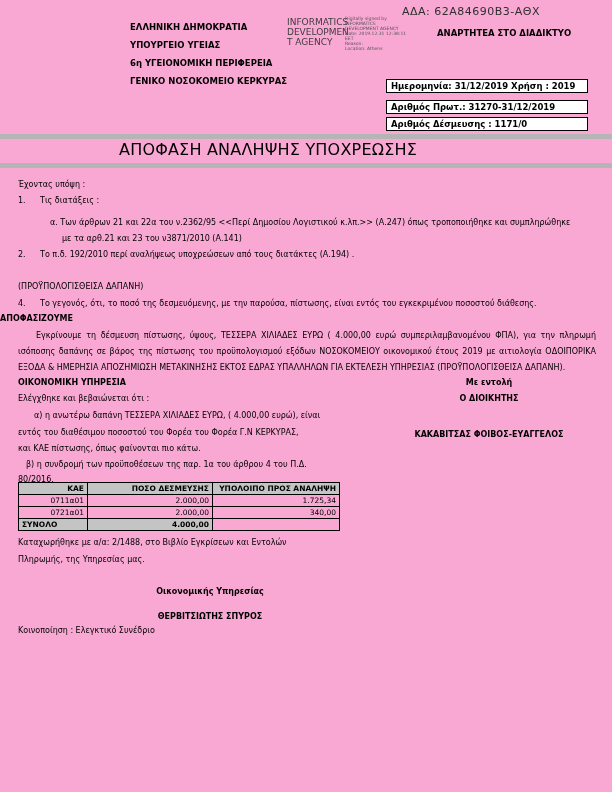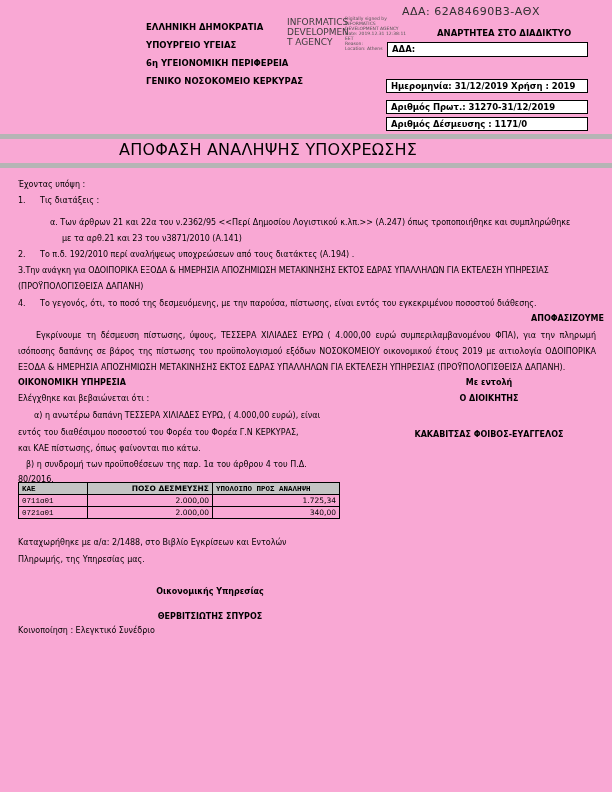--- a/index.html
+++ b/index.html
@@ -3,36 +3,36 @@
 <meta charset="utf-8">
 <style>
   html,body{margin:0;padding:0;background:#888;}
   .page{position:relative;width:612px;height:792px;background:#f9a8d4;overflow:hidden;
         font-family:"DejaVu Sans","Liberation Sans",sans-serif;color:#000;}
   .abs{position:absolute;white-space:nowrap;}
   .b{font-weight:bold;}
   .t8{font-size:8px;}
   .t85{font-size:8.5px;}
   .ada-top{font-size:11px;color:#2f2f2f;letter-spacing:.5px;}
-  .org-line{font-size:8.5px;font-weight:bold;margin-left:16px;}
+  .org-line{font-size:8.5px;font-weight:bold;}
   .stamp-line{font-size:9px;color:#3d3d3d;line-height:10px;}
   .sig-tiny{font-size:4.5px;color:#555;line-height:5px;white-space:nowrap;}
   .boxed{border:1.5px solid #000;padding:1px 4px;font-size:8.5px;font-weight:bold;background:#fff;}
   .bar{position:absolute;left:0;width:612px;height:4.5px;background:#b5b5b5;}
   .doc-title{position:absolute;left:0;width:536px;text-align:center;font-size:16px;letter-spacing:.2px;}
   .num{display:inline-block;width:22px;}
   .just{white-space:normal;text-align:justify;}
   .u{text-decoration:underline;}
   .rightcol{position:absolute;left:388px;width:202px;text-align:center;font-weight:bold;font-size:8px;}
   .centercol{position:absolute;left:100px;width:220px;text-align:center;font-weight:bold;font-size:8px;}
   table.commit{position:absolute;left:18px;top:482px;border-collapse:collapse;table-layout:fixed;}
   table.commit td{border:1.2px solid #000;font-size:7.5px;height:11px;padding:0 3px;overflow:hidden;}
   table.commit .hd{background:#c4c4c4;font-weight:bold;}
   table.commit .amt{text-align:right;}
-  table.commit .ctr{text-align:left;font-family:Liberation Mono, monospace;}
+  table.commit .ctr{text-align:right;}
   .gray{background:#c4c4c4;font-weight:bold;}
 </style>
 </head>
 <body>
 
 <div class="page">
 
   <div class="abs ada-top" style="left:402px;top:5px;">ΑΔΑ: 62Α84690Β3-ΑΘΧ</div>
 
   <div class="abs org-line" style="left:130px;top:22px;">ΕΛΛΗΝΙΚΗ ΔΗΜΟΚΡΑΤΙΑ</div>
@@ -49,39 +49,37 @@
     <div class="sig-tiny">Digitally signed by</div>
     <div class="sig-tiny">INFORMATICS</div>
     <div class="sig-tiny">DEVELOPMENT AGENCY</div>
     <div class="sig-tiny">Date: 2019.12.31 12:38:11</div>
     <div class="sig-tiny">EET</div>
     <div class="sig-tiny">Reason:</div>
     <div class="sig-tiny">Location: Athens</div>
   </div>
 
   <div class="abs t85 b" style="left:437px;top:28px;">ΑΝΑΡΤΗΤΕΑ ΣΤΟ ΔΙΑΔΙΚΤΥΟ</div>
-  <div class="abs boxed" style="left:387px;top:42px;width:191px;height:11px;">ΑΔΑ:</div>
   <div class="abs boxed" style="left:386px;top:79px;width:192px;">Ημερομηνία: 31/12/2019 Χρήση : 2019</div>
   <div class="abs boxed" style="left:386px;top:100px;width:192px;">Αριθμός Πρωτ.: 31270-31/12/2019</div>
   <div class="abs boxed" style="left:386px;top:117px;width:192px;">Αριθμός Δέσμευσης : 1171/0</div>
 
   <div class="bar" style="top:134px;"></div>
   <div class="doc-title" style="top:140px;">ΑΠΟΦΑΣΗ ΑΝΑΛΗΨΗΣ ΥΠΟΧΡΕΩΣΗΣ</div>
   <div class="bar" style="top:163px;"></div>
 
   <div class="abs t8" style="left:18px;top:180px;">Έχοντας υπόψη :</div>
   <div class="abs t8" style="left:18px;top:196px;"><span class="num">1.</span><span>Τις διατάξεις :</span></div>
   <div class="abs t8" style="left:50px;top:218px;">α. Των άρθρων 21 και 22α του ν.2362/95   &lt;&lt;Περί Δημοσίου Λογιστικού κ.λπ.&gt;&gt; (Α.247) όπως τροποποιήθηκε και συμπληρώθηκε</div>
   <div class="abs t8" style="left:62px;top:234px;">με τα αρθ.21 και 23 του ν3871/2010 (Α.141)</div>
   <div class="abs t8" style="left:18px;top:250px;"><span class="num">2.</span><span>Το π.δ. 192/2010 περί αναλήψεως υποχρεώσεων από τους διατάκτες (Α.194) .</span></div>
-  <div class="abs t8" style="left:18px;top:266px;letter-spacing:-0.1px;">3.Την ανάγκη για ΟΔΟΙΠΟΡΙΚΑ ΕΞΟΔΑ &amp; ΗΜΕΡΗΣΙΑ ΑΠΟΖΗΜΙΩΣΗ ΜΕΤΑΚΙΝΗΣΗΣ ΕΚΤΟΣ ΕΔΡΑΣ ΥΠΑΛΛΗΛΩΝ ΓΙΑ ΕΚΤΕΛΕΣΗ ΥΠΗΡΕΣΙΑΣ</div>
   <div class="abs t8" style="left:18px;top:282px;">(ΠΡΟΫΠΟΛΟΓΙΣΘΕΙΣΑ ΔΑΠΑΝΗ)</div>
   <div class="abs t8" style="left:18px;top:299px;"><span class="num">4.</span><span>Το γεγονός, ότι, το ποσό της δεσμευόμενης, με την παρούσα, πίστωσης, είναι εντός του εγκεκριμένου ποσοστού διάθεσης.</span></div>
 
-  <div class="abs t8 b" style="left:0;top:314px;width:604px;text-align:right;">ΑΠΟΦΑΣΙΖΟΥΜΕ</div>
+  <div class="abs t8 b" style="left:0;top:314px;width:604px;text-align:left;">ΑΠΟΦΑΣΙΖΟΥΜΕ</div>
   <div class="abs t8 just" style="left:18px;top:328px;width:578px;line-height:16px;text-indent:18px;">Εγκρίνουμε τη δέσμευση πίστωσης, ύψους, ΤΕΣΣΕΡΑ ΧΙΛΙΑΔΕΣ  ΕΥΡΩ ( 4.000,00 ευρώ συμπεριλαμβανομένου ΦΠΑ), για την πληρωμή ισόποσης δαπάνης σε βάρος της πίστωσης του προϋπολογισμού εξόδων ΝΟΣΟΚΟΜΕΙΟΥ οικονομικού έτους 2019 με αιτιολογία ΟΔΟΙΠΟΡΙΚΑ ΕΞΟΔΑ &amp; ΗΜΕΡΗΣΙΑ ΑΠΟΖΗΜΙΩΣΗ ΜΕΤΑΚΙΝΗΣΗΣ ΕΚΤΟΣ ΕΔΡΑΣ ΥΠΑΛΛΗΛΩΝ ΓΙΑ ΕΚΤΕΛΕΣΗ ΥΠΗΡΕΣΙΑΣ (ΠΡΟΫΠΟΛΟΓΙΣΘΕΙΣΑ ΔΑΠΑΝΗ).</div>
 
   <div class="abs t8 b" style="left:18px;top:378px;">ΟΙΚΟΝΟΜΙΚΗ ΥΠΗΡΕΣΙΑ</div>
   <div class="abs t8" style="left:18px;top:394px;">Ελέγχθηκε και βεβαιώνεται ότι :</div>
   <div class="abs t8" style="left:34px;top:411px;">α) η ανωτέρω δαπάνη ΤΕΣΣΕΡΑ ΧΙΛΙΑΔΕΣ  ΕΥΡΩ, ( 4.000,00 ευρώ), είναι</div>
   <div class="abs t8" style="left:18px;top:428px;">εντός του διαθέσιμου ποσοστού του Φορέα  του Φορέα Γ.Ν ΚΕΡΚΥΡΑΣ,</div>
   <div class="abs t8" style="left:18px;top:444px;">και ΚΑΕ πίστωσης, όπως φαίνονται πιο κάτω.</div>
   <div class="abs t8" style="left:18px;top:460px;padding-left:8px;">β) η συνδρομή των προϋποθέσεων της παρ. 1α του άρθρου 4 του Π.Δ.</div>
   <div class="abs t8 u" style="left:18px;top:475px;">80/2016.</div>
 
@@ -99,20 +97,25 @@
     <tr>
       <td class="ctr">0711α01</td>
       <td class="amt">2.000,00</td>
       <td class="amt">1.725,34</td>
     </tr>
     <tr>
       <td class="ctr">0721α01</td>
       <td class="amt">2.000,00</td>
       <td class="amt">340,00</td>
     </tr>
+    <tr>
+      <td class="gray">ΣΥΝΟΛΟ</td>
+      <td class="gray amt">4.000,00</td>
+      <td></td>
+    </tr>
   </tbody>
     </table>
 
   <div class="abs t8" style="left:18px;top:538px;width:332px;">Καταχωρήθηκε με α/α: 2/1488,  στο  Βιβλίο  Εγκρίσεων  και  Εντολών</div>
   <div class="abs t8" style="left:18px;top:555px;">Πληρωμής, της Υπηρεσίας μας.</div>
 
   <div class="centercol" style="top:587px;">Οικονομικής Υπηρεσίας</div>
   <div class="centercol" style="top:612px;">ΘΕΡΒΙΤΣΙΩΤΗΣ ΣΠΥΡΟΣ</div>
 
   <div class="abs t8" style="left:18px;top:626px;">Κοινοποίηση : Ελεγκτικό Συνέδριο</div>

